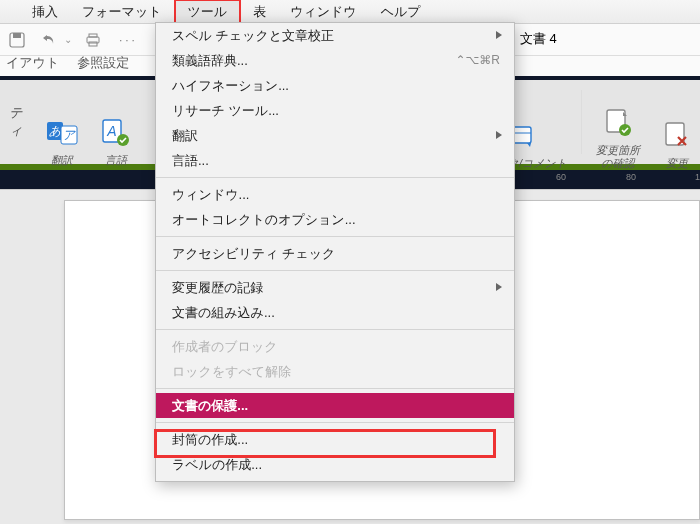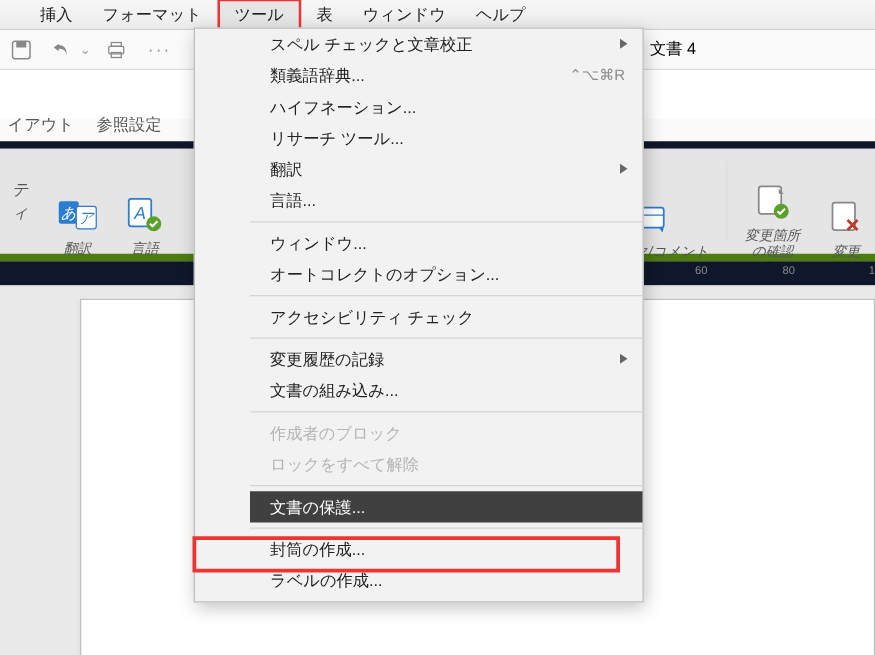--- a/index.html
+++ b/index.html
@@ -11,46 +11,46 @@
   .menu-active-box { border: 2px solid #e33; background: #e6e6e6; padding: 0 10px; }
 
   
   .qat-row { height: 32px; background: #fafafa; border-bottom: 1px solid #ddd; display: flex; align-items: center; padding-left: 6px; }
   .qat-icon { width: 22px; height: 22px; margin-right: 10px; display: flex; align-items: center; justify-content: center; color: #666; }
   .qat-icon svg { width: 16px; height: 16px; }
   .qat-chev { font-size: 10px; color: #999; margin-left: -6px; margin-right: 10px; }
   .doc-title { position: absolute; left: 520px; top: 30px; font-size: 13px; color: #000000; }
 
   
-  .ribbon-tabs { height: 24px; background: #fafafa; border-bottom: 6px solid #0f172a; display: flex; align-items: flex-end; padding-left: 6px; margin-top: 39px; }
+  .ribbon-tabs { height: 24px; background: #fafafa; border-bottom: 4px solid #0f172a; display: flex; align-items: flex-end; padding-left: 6px; }
   .ribbon-tab { font-size: 13px; color: #555; margin-right: 18px; padding-bottom: 4px; }
   .ribbon { height: 90px; background: #e5e5e5; border-bottom: 6px solid #4d7c0f; display: flex; font-style: italic; }
   .ribbon-left { width: 160px; display: flex; align-items: center; padding-left: 6px; }
   .ribbon-group { display: flex; flex-direction: column; align-items: center; justify-content: flex-end; height: 90px; padding: 0 10px; font-size: 11px; color: #555; }
   .ribbon-group .big-icon { width: 34px; height: 34px; margin-bottom: 4px; display:flex; align-items:center; justify-content:center; }
   .ribbon-group .lbl { text-align: center; line-height: 1.2; }
   .ribbon-right { margin-left: auto; display: flex; padding-right: 6px; }
   .sep { width: 1px; background: #ddd; margin: 10px 4px; }
 
   
   .ruler { height: 20px; background: #0f172a; border-bottom: 1px solid #ccc; position: relative; font-size: 9px; color: #888; }
   .ruler .num { position: absolute; top: 2px; }
 
   
   .doc-area { position: relative; height: 334px; background: #e9e9e9; }
   .page { position: absolute; left: 64px; top: 10px; width: 636px; height: 320px; background: #fff; border: 1px solid #c0c0c0; box-shadow: 0 2px 4px rgba(0,0,0,.08); }
 
   
-  .dropdown { position: absolute; left: 155px; top: 22px; width: 360px; background: #f2f2f2; border: 1px solid #bdbdbd; box-shadow: 2px 4px 14px rgba(0,0,0,.25); z-index: 50; padding-bottom: 4px; padding-left: 44px; }
+  .dropdown { position: absolute; left: 155px; top: 22px; width: 360px; background: #f2f2f2; border: 1px solid #bdbdbd; box-shadow: 2px 4px 14px rgba(0,0,0,.25); z-index: 50; padding-bottom: 4px; }
   .dd-item { position: relative; height: 25px; line-height: 25px; padding: 0 20px 0 16px; font-size: 13px; color: #222; cursor: default; }
   .dd-item.has-sub::after { content: ""; position: absolute; right: 12px; top: 8px; border-left: 6px solid #666; border-top: 4px solid transparent; border-bottom: 4px solid transparent; }
   .dd-item .shortcut { position: absolute; right: 14px; top: 0; font-size: 12px; color: #8a8a8a; }
   .dd-sep { height: 1px; background: #d4d4d4; margin: 4px 0; }
   .dd-item.disabled { color: #b4b4b4; }
-  .dd-item.selected { background: #404040; color: #fff; }
+  .dd-item.selected { background: #be185d; color: #fff; font-weight: bold; }
   .dd-highlight-box { position: absolute; border: 3px solid #e33; pointer-events: none; }
 </style>
 </head>
 <body>
 
 <div class="menubar">
   <div class="menu-item">挿入</div>
   <div class="menu-item">フォーマット</div>
   <div class="menu-item menu-active-box">ツール</div>
   <div class="menu-item">表</div>

